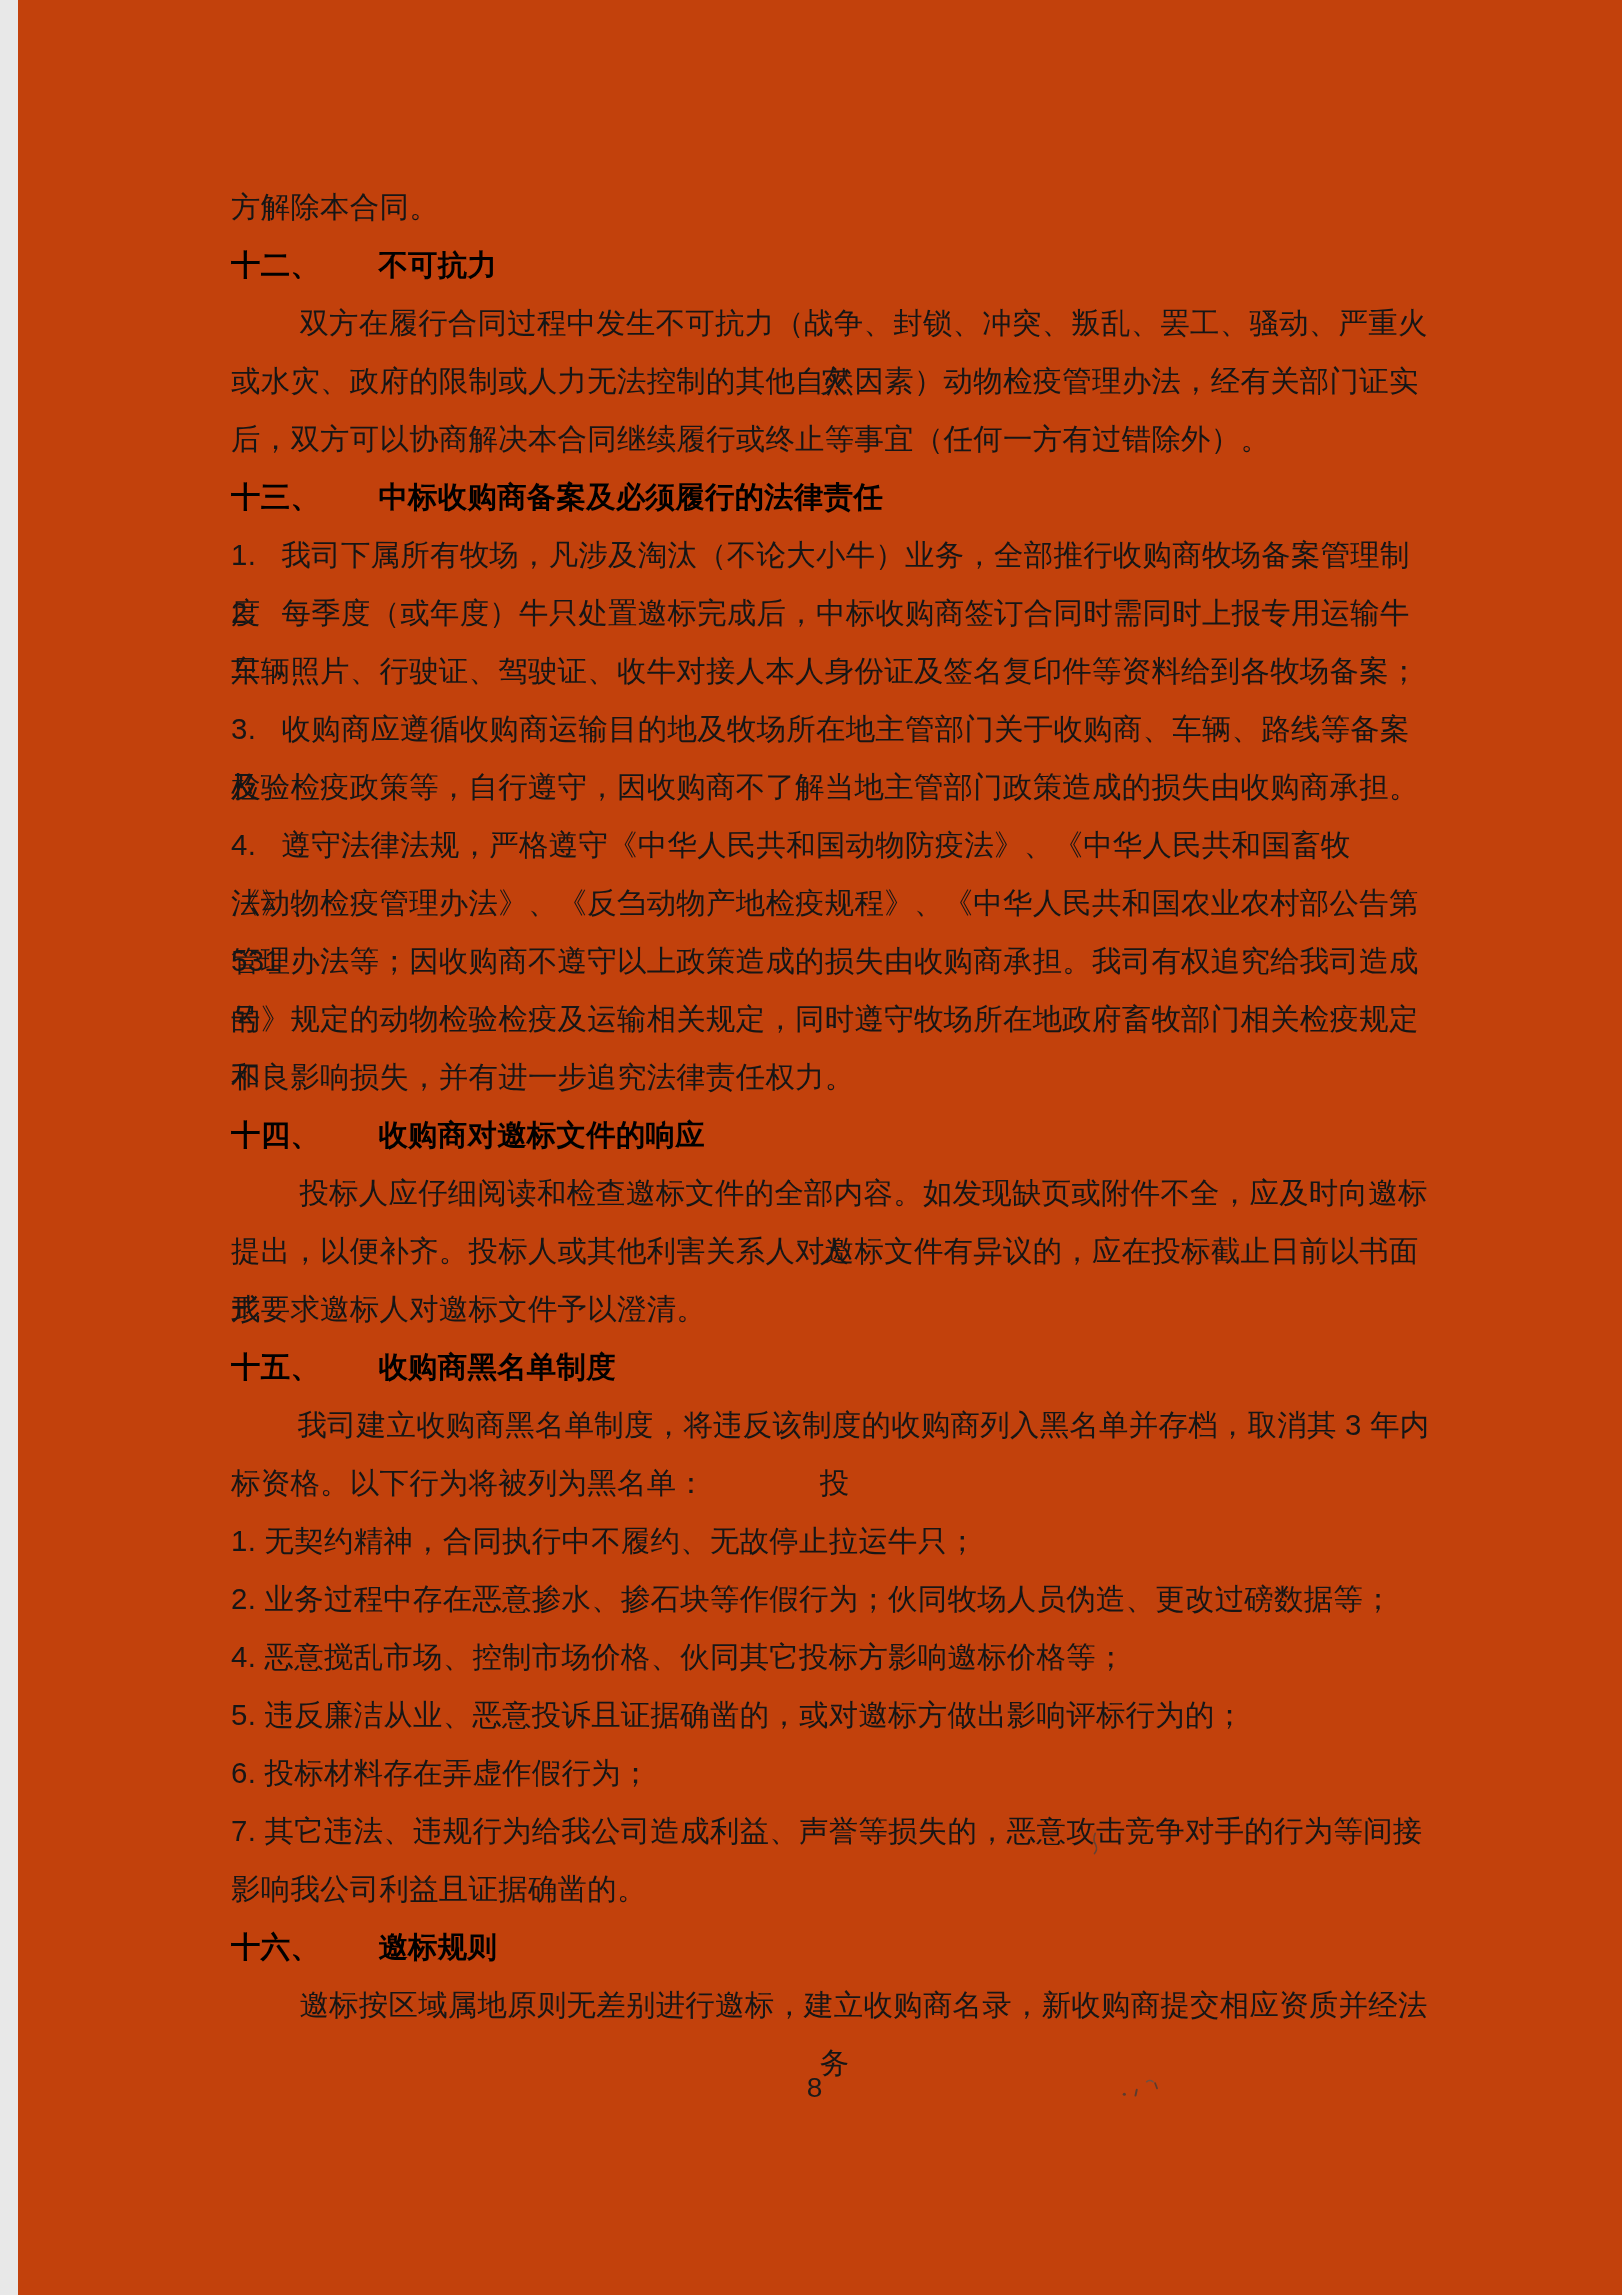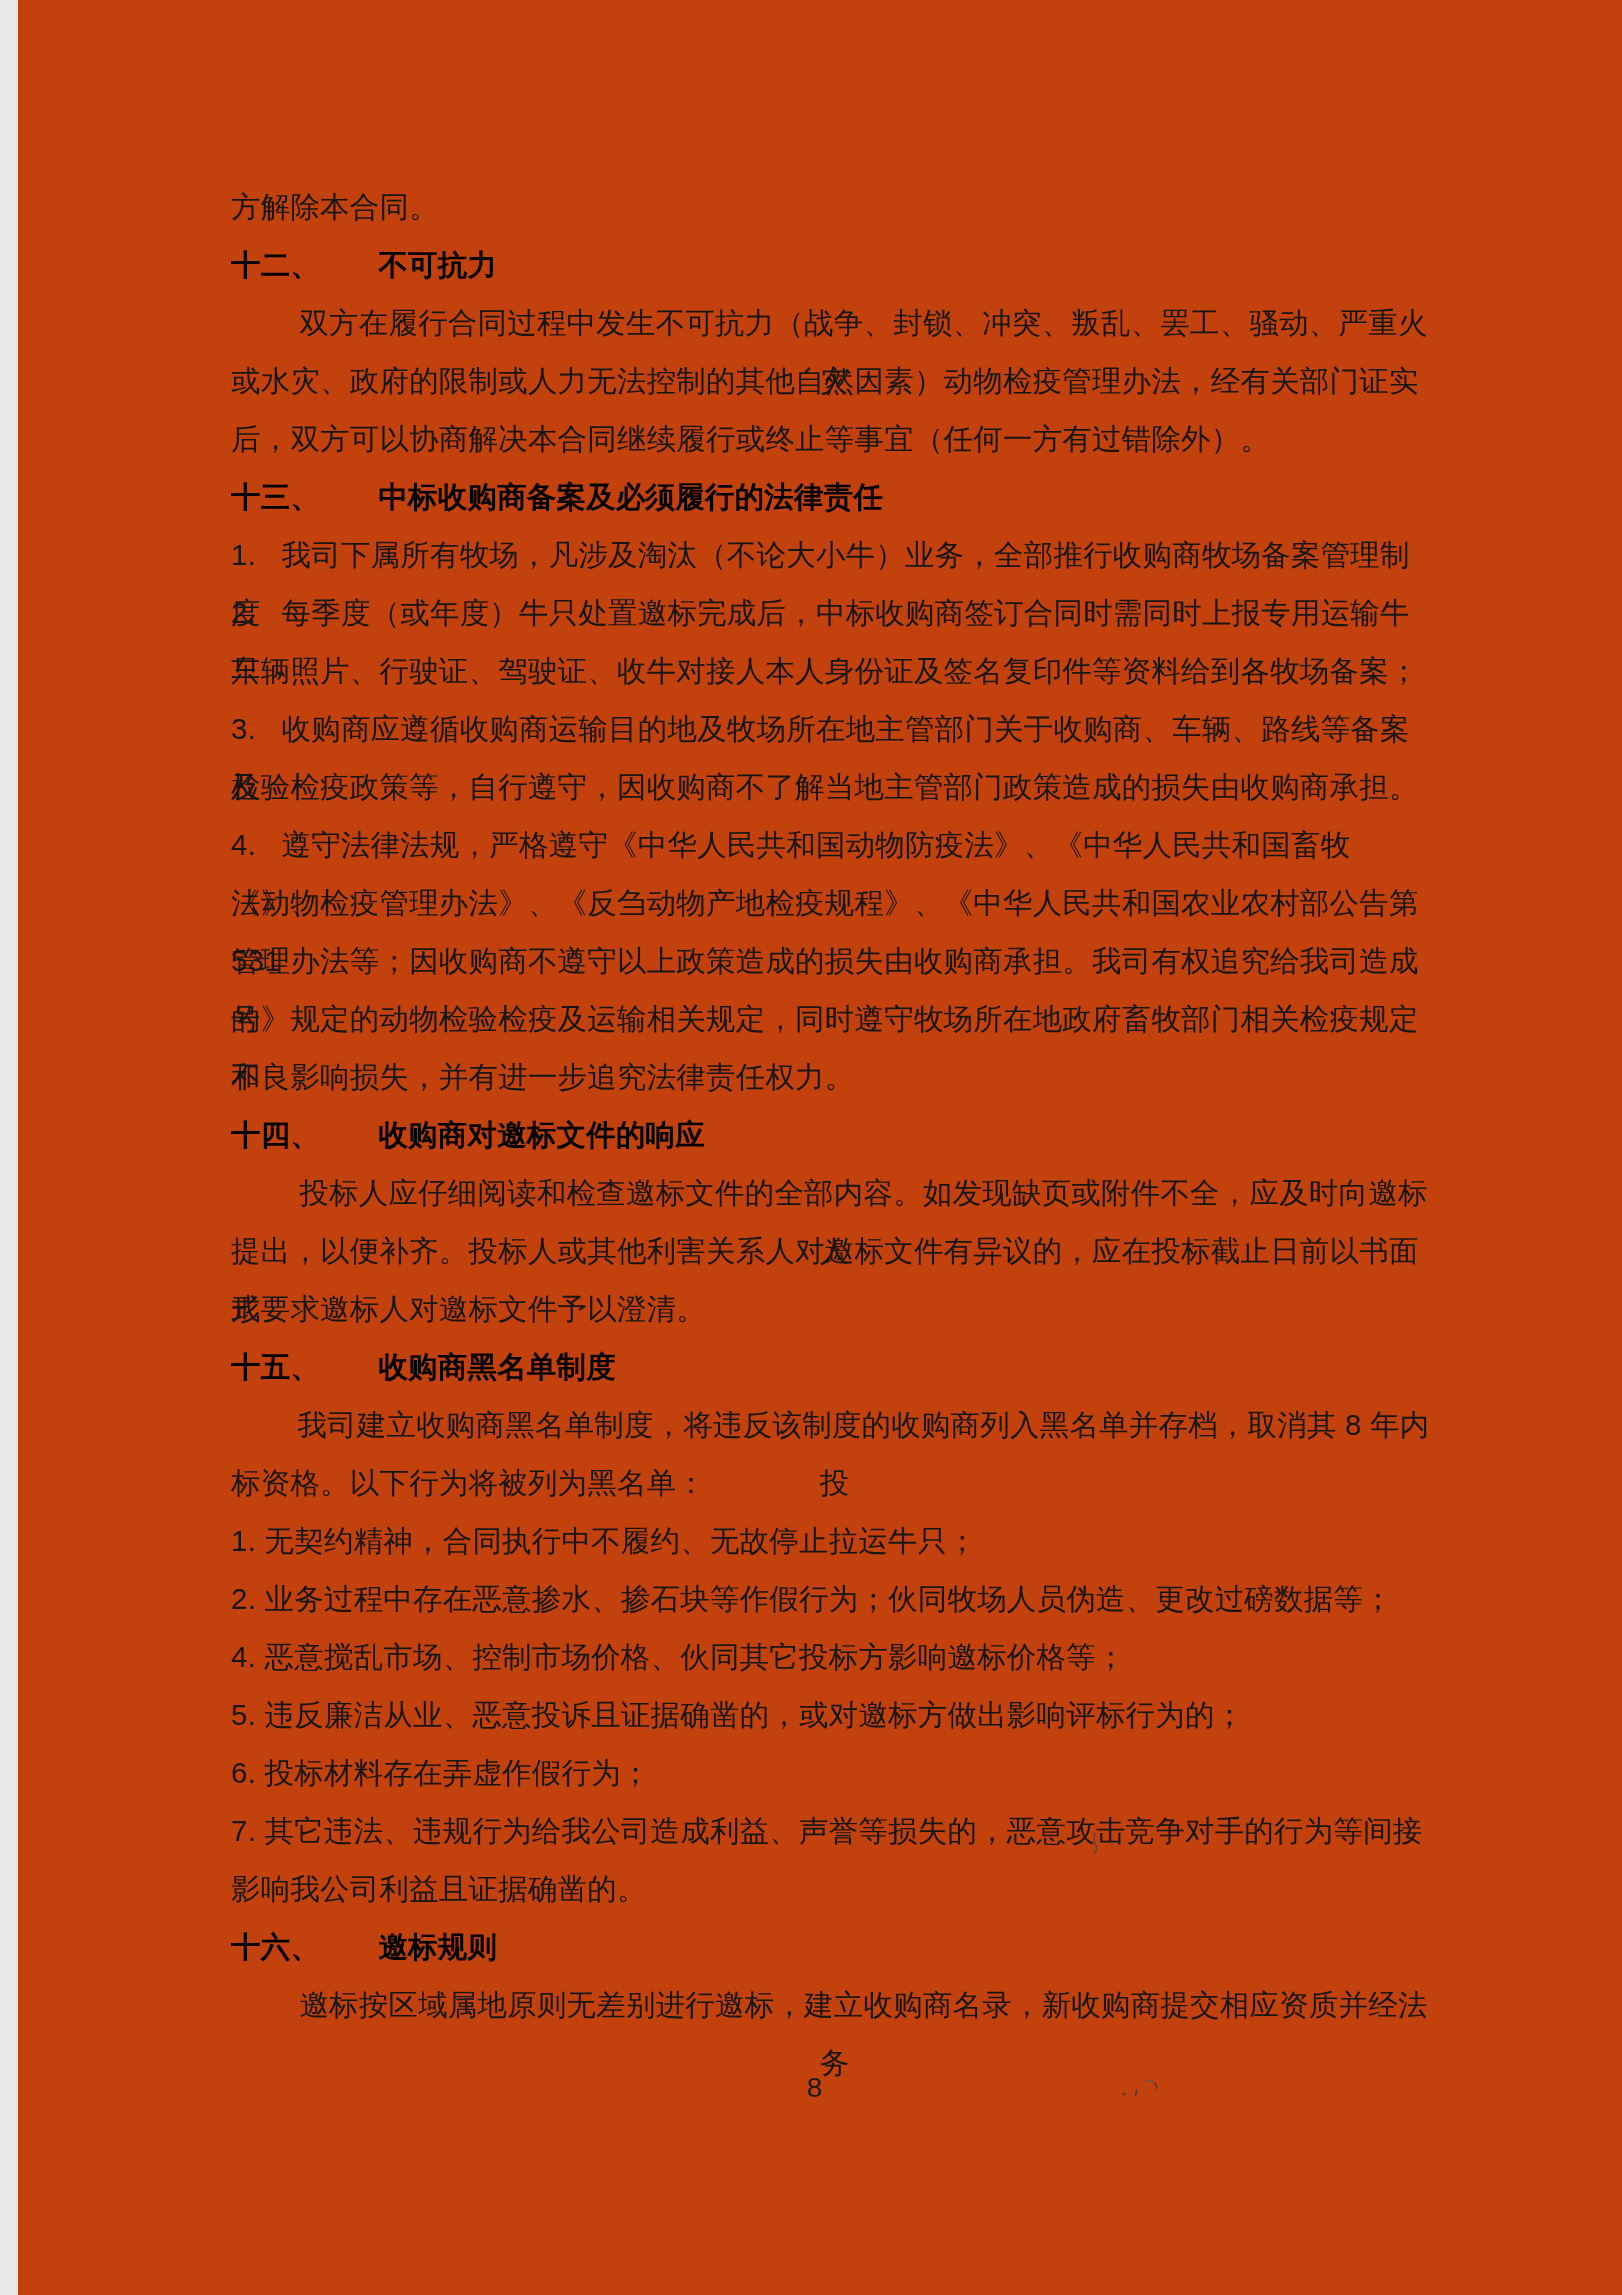--- a/index.html
+++ b/index.html
@@ -89,21 +89,21 @@
 
     <div class="ln indent">投标人应仔细阅读和检查邀标文件的全部内容。如发现缺页或附件不全，应及时向邀标人</div>
     <div class="ln">提出，以便补齐。投标人或其他利害关系人对邀标文件有异议的，应在投标截止日前以书面形</div>
     <div class="ln">式要求邀标人对邀标文件予以澄清。</div>
 
     <div class="ln heading">
       <span class="hnum">十五、</span>
       <span class="htitle">收购商黑名单制度</span>
     </div>
 
-    <div class="ln indent">我司建立收购商黑名单制度，将违反该制度的收购商列入黑名单并存档，取消其 8 年内投</div>
+    <div class="ln indent">我司建立收购商黑名单制度，将违反该制度的收购商列入黑名单并存档，取消其 3 年内投</div>
     <div class="ln">标资格。以下行为将被列为黑名单：</div>
     <div class="ln">1. 无契约精神，合同执行中不履约、无故停止拉运牛只；</div>
     <div class="ln">2. 业务过程中存在恶意掺水、掺石块等作假行为；伙同牧场人员伪造、更改过磅数据等；</div>
     <div class="ln">4. 恶意搅乱市场、控制市场价格、伙同其它投标方影响邀标价格等；</div>
     <div class="ln">5. 违反廉洁从业、恶意投诉且证据确凿的，或对邀标方做出影响评标行为的；</div>
     <div class="ln">6. 投标材料存在弄虚作假行为；</div>
     <div class="ln">7. 其它违法、违规行为给我公司造成利益、声誉等损失的，恶意攻击竞争对手的行为等间接</div>
     <div class="ln">影响我公司利益且证据确凿的。</div>
 
     <div class="ln heading">

